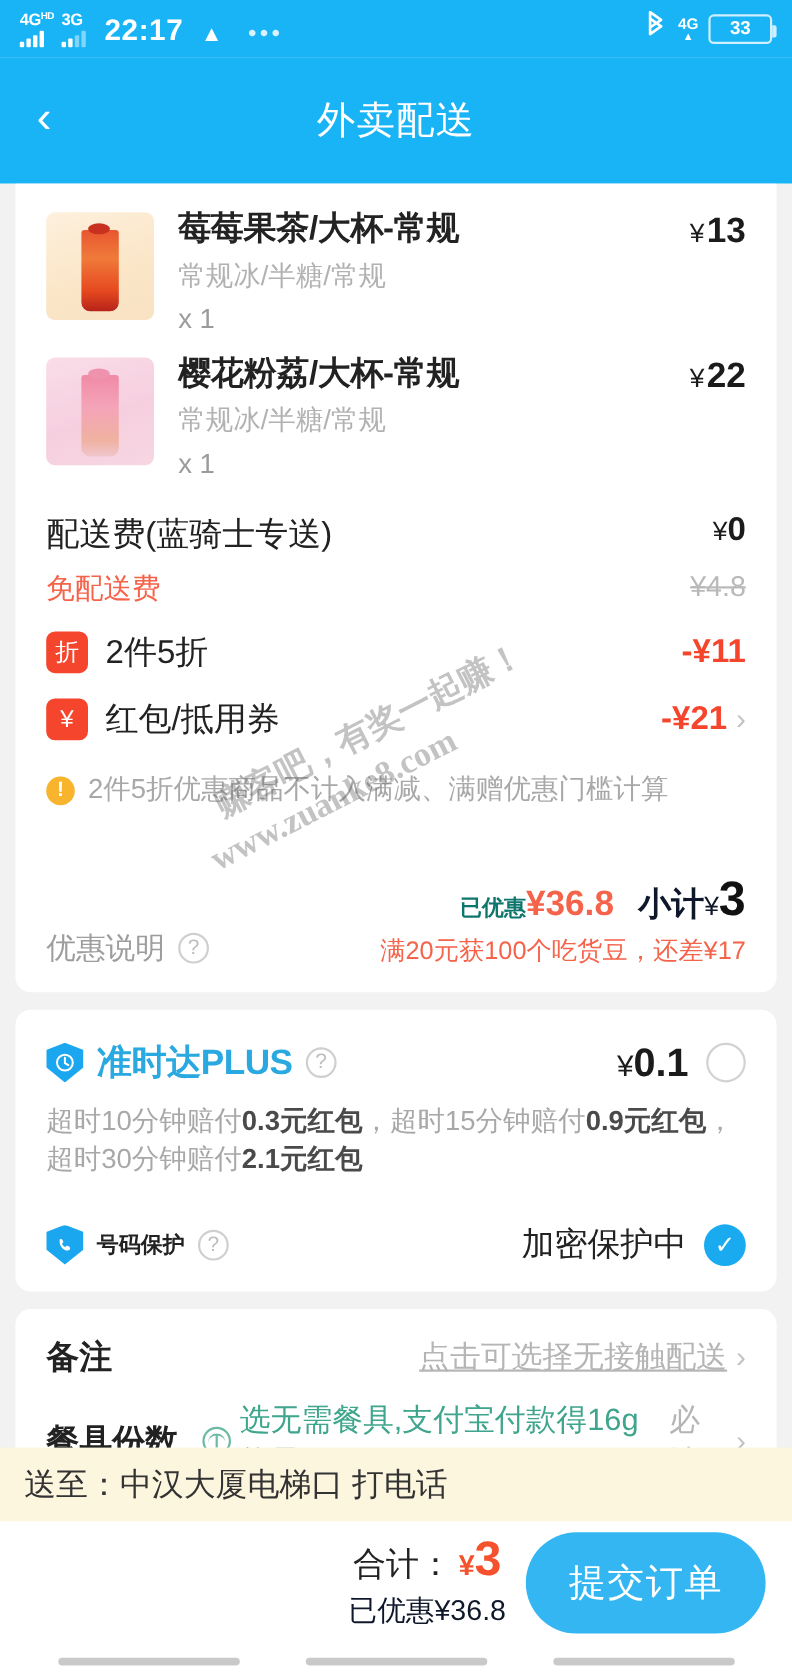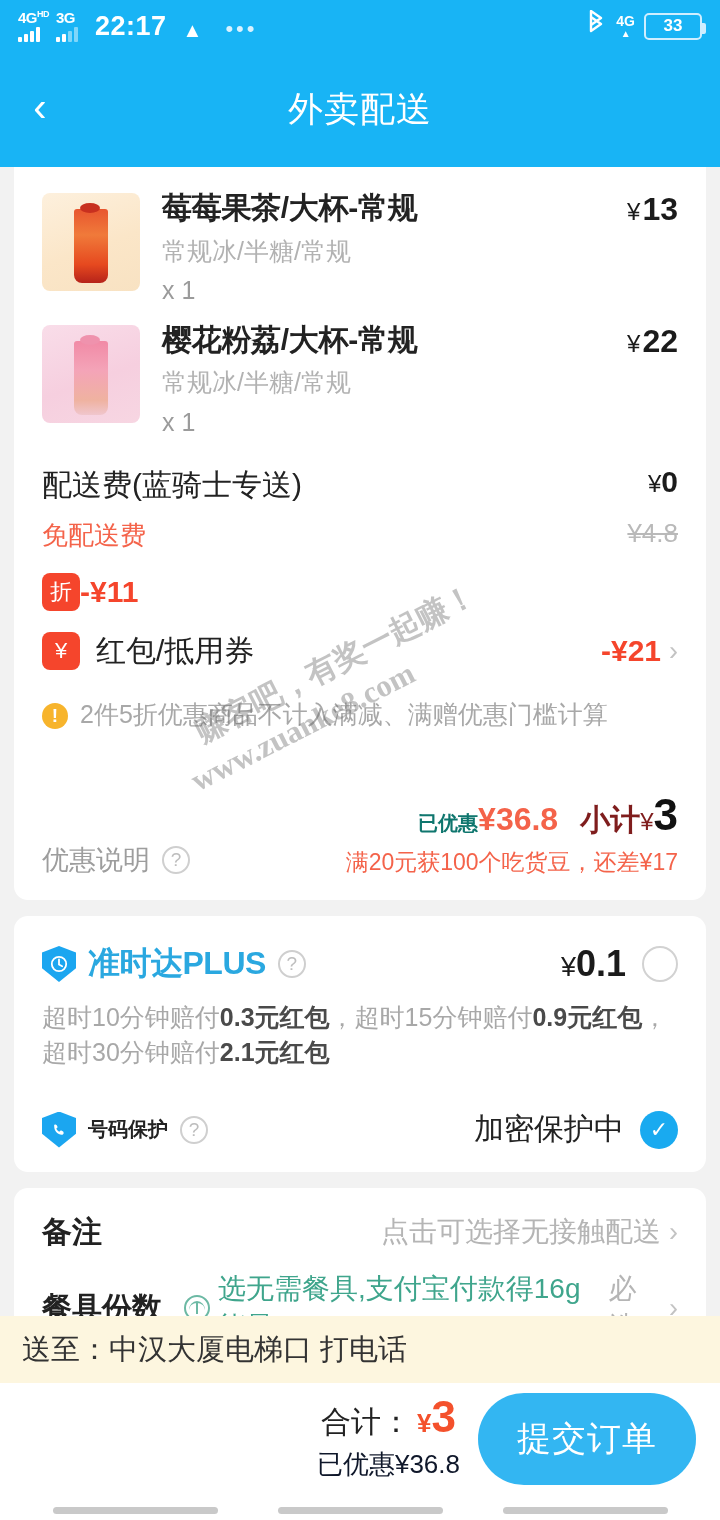--- a/index.html
+++ b/index.html
@@ -110,21 +110,21 @@
   .summary{display:flex;align-items:flex-end;margin-top:60px;padding-bottom:22px;}
   .sum-left{display:flex;align-items:center;font-size:27px;color:#9d9d9d;}
   .qmark{
     width:28px;height:28px;border-radius:50%;border:2px solid #cfcfcf;color:#bdbdbd;
     font-size:19px;display:flex;align-items:center;justify-content:center;margin-left:12px;
   }
   .sum-right{margin-left:auto;text-align:right;}
   .sum-line{display:flex;align-items:baseline;justify-content:flex-end;}
   .saved-lbl{font-size:20px;color:#0f766e;font-weight:bold;}
   .saved-amt{font-size:32px;color:#f4634a;font-weight:bold;}
-  .sub-lbl{font-size:30px;color:#7f1d1d;font-weight:bold;margin-left:22px;}
+  .sub-lbl{font-size:30px;color:#0f172a;font-weight:bold;margin-left:22px;}
   .sub-amt{font-size:44px;color:#111;font-weight:bold;}
   .sub-hint{font-size:23px;color:#f4634a;margin-top:6px;}
 
   
   .plus{padding:26px 28px 22px 28px;}
   .plus-head{display:flex;align-items:center;}
   .shield{
     width:34px;height:36px;flex:none;background:#1ba6f0;
     -webkit-clip-path:polygon(50% 0,100% 18%,100% 62%,50% 100%,0 62%,0 18%);
     clip-path:polygon(50% 0,100% 18%,100% 62%,50% 100%,0 62%,0 18%);
@@ -141,21 +141,21 @@
   .phone-state{margin-left:auto;font-size:30px;color:#222;}
   .check{
     width:38px;height:38px;border-radius:50%;background:#19aaf0;color:#fff;margin-left:16px;flex:none;
     display:flex;align-items:center;justify-content:center;font-size:22px;font-weight:bold;
   }
 
   
   .remark{padding:6px 28px;}
   .rrow{display:flex;align-items:center;height:76px;}
   .rlabel{font-size:30px;color:#222;font-weight:bold;flex:none;}
-  .rvalue{margin-left:auto;font-size:28px;color:#b5b5b5;}
+  .rvalue{margin-left:auto;font-size:28px;color:#b5b5b5;text-decoration:underline;}
   .green{color:#3fa58c;font-size:28px;margin-left:22px;display:flex;align-items:center;gap:8px;}
   .leaf{width:26px;height:26px;border:2px solid #6cb9a4;border-radius:50%;position:relative;flex:none;}
   .leaf::after{content:"";position:absolute;left:50%;top:5px;transform:translateX(-50%);width:2px;height:12px;background:#6cb9a4;}
   .leaf::before{content:"";position:absolute;left:3px;top:4px;width:16px;height:7px;border-top:2px solid #6cb9a4;border-radius:50%/100% 100% 0 0;}
   .req{font-size:28px;color:#b5b5b5;margin-left:16px;}
 
   
   .addrbar{
     position:absolute;left:0;right:0;bottom:137px;height:67px;background:#fdf6df;
     display:flex;align-items:center;padding:0 22px;
@@ -275,20 +275,21 @@
         <span class="fee-val"><span class="yen">¥</span><span>0</span></span>
       </div>
 
       <div class="row row-free">
         <span class="free-tag">免配送费</span>
         <span class="free-old">¥4.8</span>
       </div>
 
       <div class="promo">
         <span class="badge">折</span>
+        <span class="promo-label">2件5折</span>
         <span class="promo-amt">-¥11</span>
       </div>
 
       <div class="promo">
         <span class="badge">¥</span>
         <span class="promo-label">红包/抵用券</span>
         <span class="promo-amt">-¥21</span>
         <span class="chev">›</span>
       </div>
 

